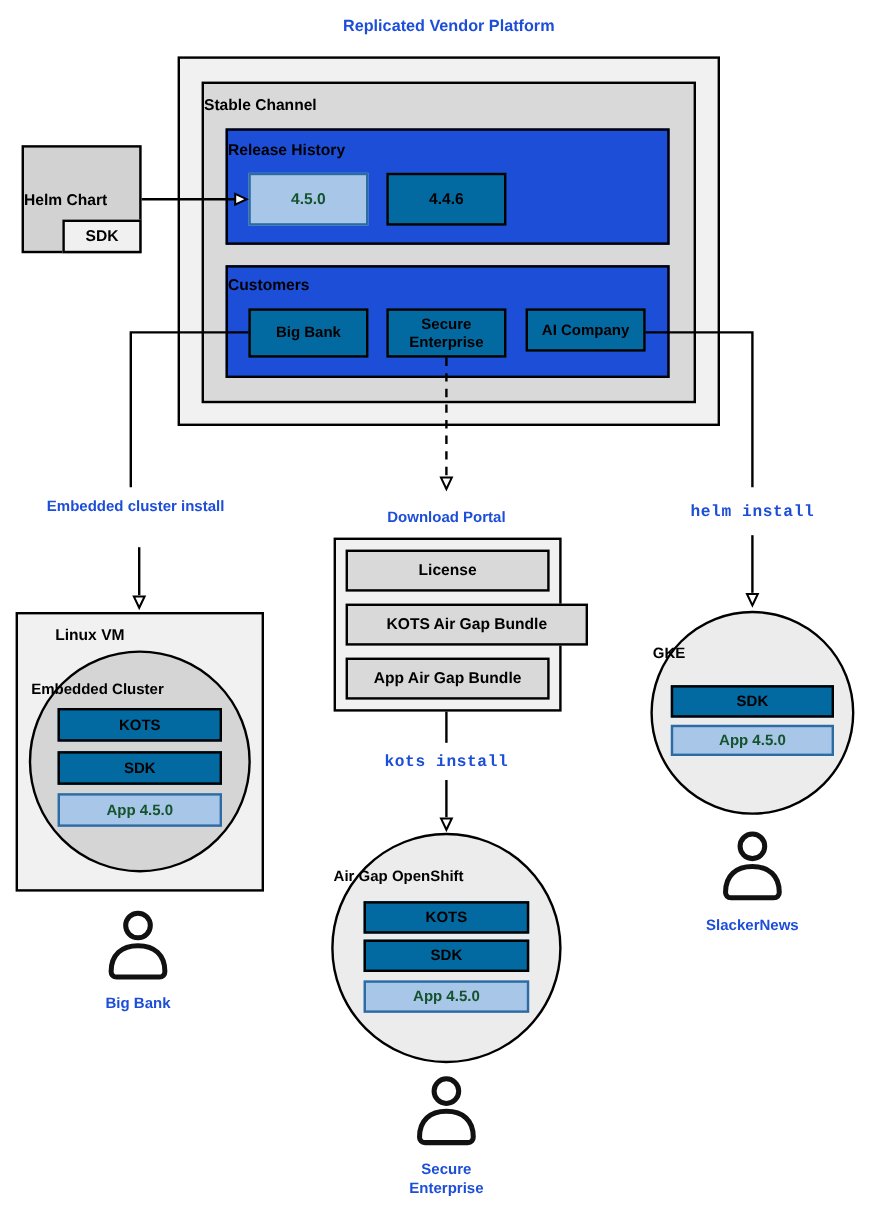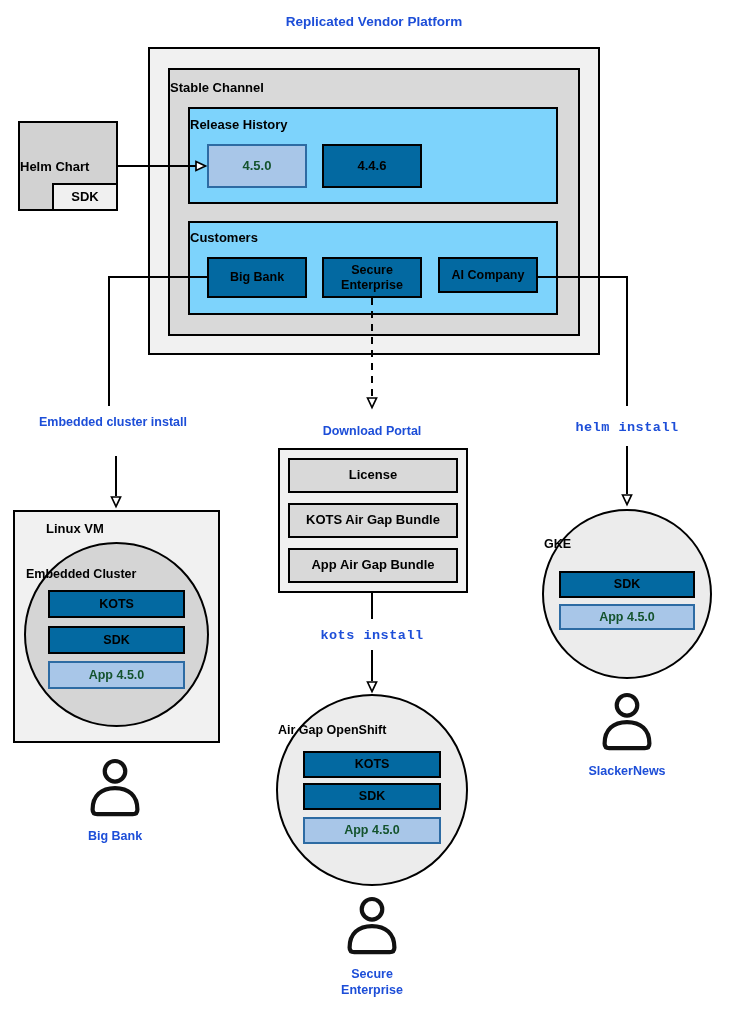--- a/index.html
+++ b/index.html
@@ -3,21 +3,21 @@
 <meta charset="utf-8">
 <style>
   * { margin: 0; padding: 0; box-sizing: border-box; }
   body { background: #fff; font-family: "Liberation Sans", sans-serif; }
   #canvas { position: relative; width: 734px; height: 1026px; background: #fff; overflow: hidden; }
 
   .abs { position: absolute; }
   .box { position: absolute; border: 2.5px solid #000; }
   .fill-lightest { background: #f1f1f1; }
   .fill-mid { background: #d9d9d9; }
-  .fill-dark { background: #7dd3fc; }
+  .fill-dark { background: #1d4ed8; }
   .fill-circle { background: #d5d5d5; }
   .fill-pale { background: #ececec; }
 
   .toplabel { position: absolute; left: 0; right: 0; text-align: left; font-weight: 700; font-size: 13px; color: #000; }
 
   .cbox { position: absolute; border: 2px solid #000; background: #0369a1; display: flex; align-items: center; justify-content: center; text-align: center; font-weight: 700; font-size: 12.5px; color: #000; line-height: 1.15; }
   .graybox { background: #d9d9d9; border-width: 2px; }
   .bluebox { background: #a8c6e8; border-color: #2d6ba3; color: #14532d; }
 
   .circle { position: absolute; border: 2.5px solid #000; border-radius: 50%; }
@@ -63,21 +63,21 @@
   </div>
   <div class="cbox" style="left:52px; top:183px; width:66px; height:28px; background:#f0f0f0; font-size:13px;">SDK</div>
 
   <div class="freelabel" style="left:38px; top:415px; width:150px;">Embedded cluster install</div>
   <div class="freelabel mono" style="left:292px; top:628px; width:160px;">kots install</div>
   <div class="freelabel mono" style="left:547px; top:420px; width:160px;">helm install</div>
 
   <div class="freelabel" style="left:272px; top:424px; width:200px;">Download Portal</div>
   <div class="box fill-lightest" style="left:278px; top:448px; width:190px; height:145px;"></div>
   <div class="cbox graybox" style="left:288px; top:458px; width:170px; height:35px; font-size:13px;">License</div>
-  <div class="cbox graybox" style="left:288px; top:503px; width:170px; height:35px; font-size:13px;">KOTS Air Gap Bundle</div>
+  <div class="cbox graybox" style="left:288px; top:503px; width:202px; height:35px; font-size:13px;">KOTS Air Gap Bundle</div>
   <div class="cbox graybox" style="left:288px; top:548px; width:170px; height:35px; font-size:13px;">App Air Gap Bundle</div>
 
   <div class="box fill-lightest" style="left:13px; top:510px; width:207px; height:233px;">
     <div class="toplabel" style="top:9px;padding-left:31px;">Linux VM</div>
   </div>
   <div class="circle fill-circle" style="left:24px; top:542px; width:185px; height:185px;">
     <div class="toplabel" style="top:23px; font-size:12.5px;">Embedded Cluster</div>
   </div>
   <div class="cbox" style="left:48px; top:590px; width:137px; height:28px;">KOTS</div>
   <div class="cbox" style="left:48px; top:626px; width:137px; height:28px;">SDK</div>

